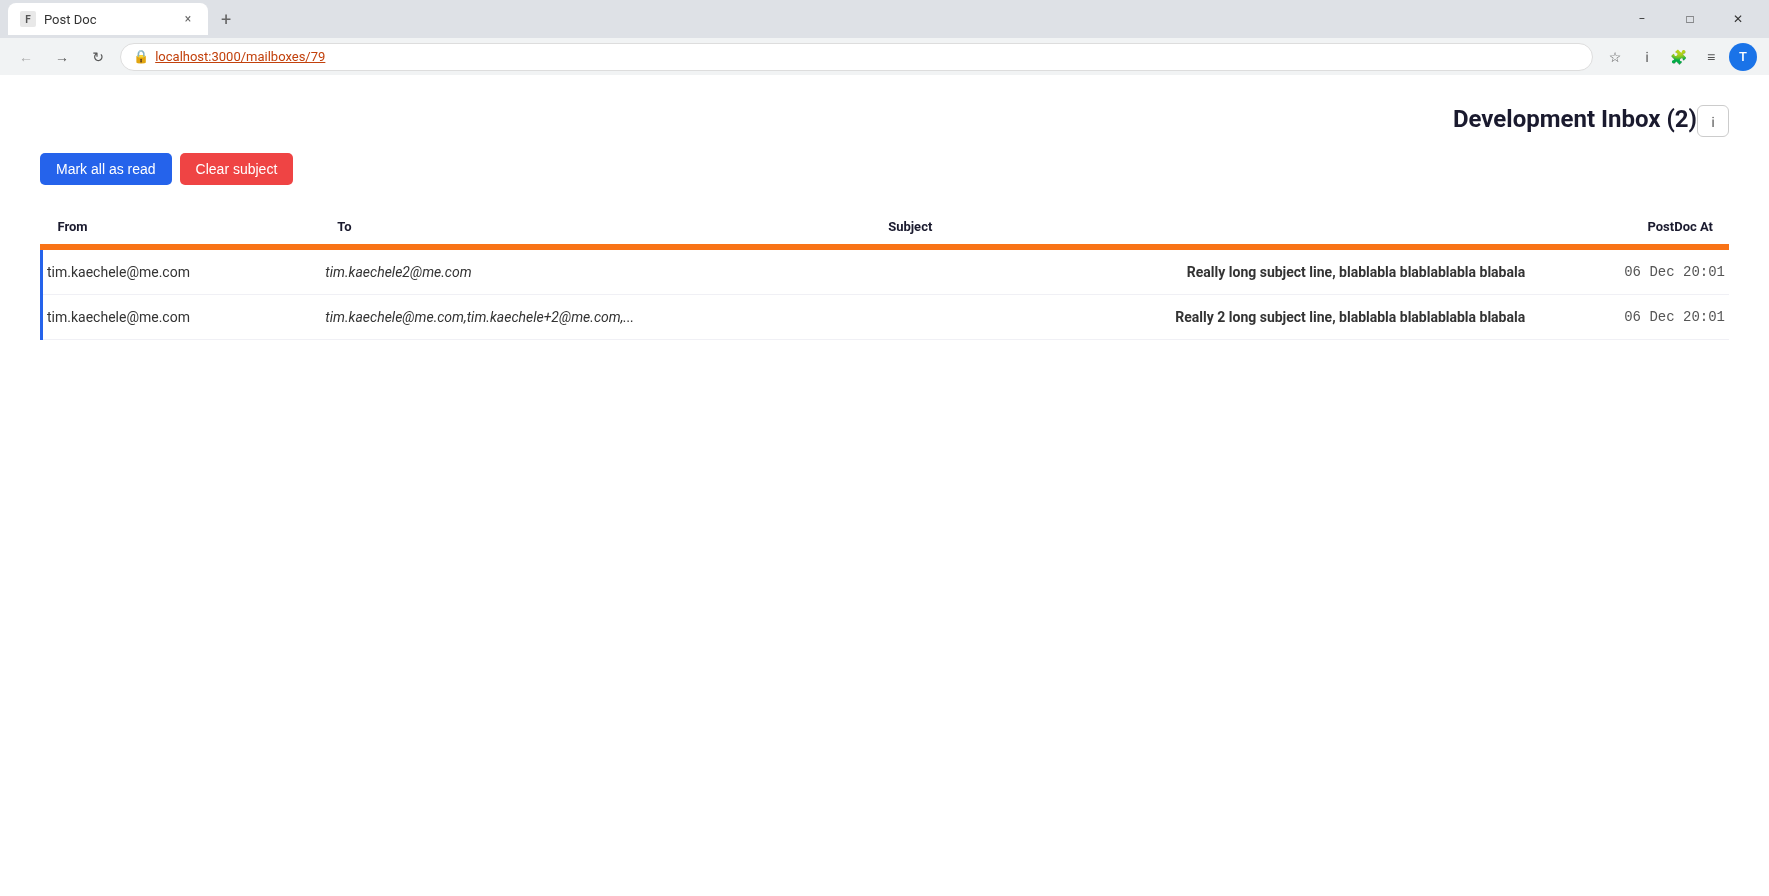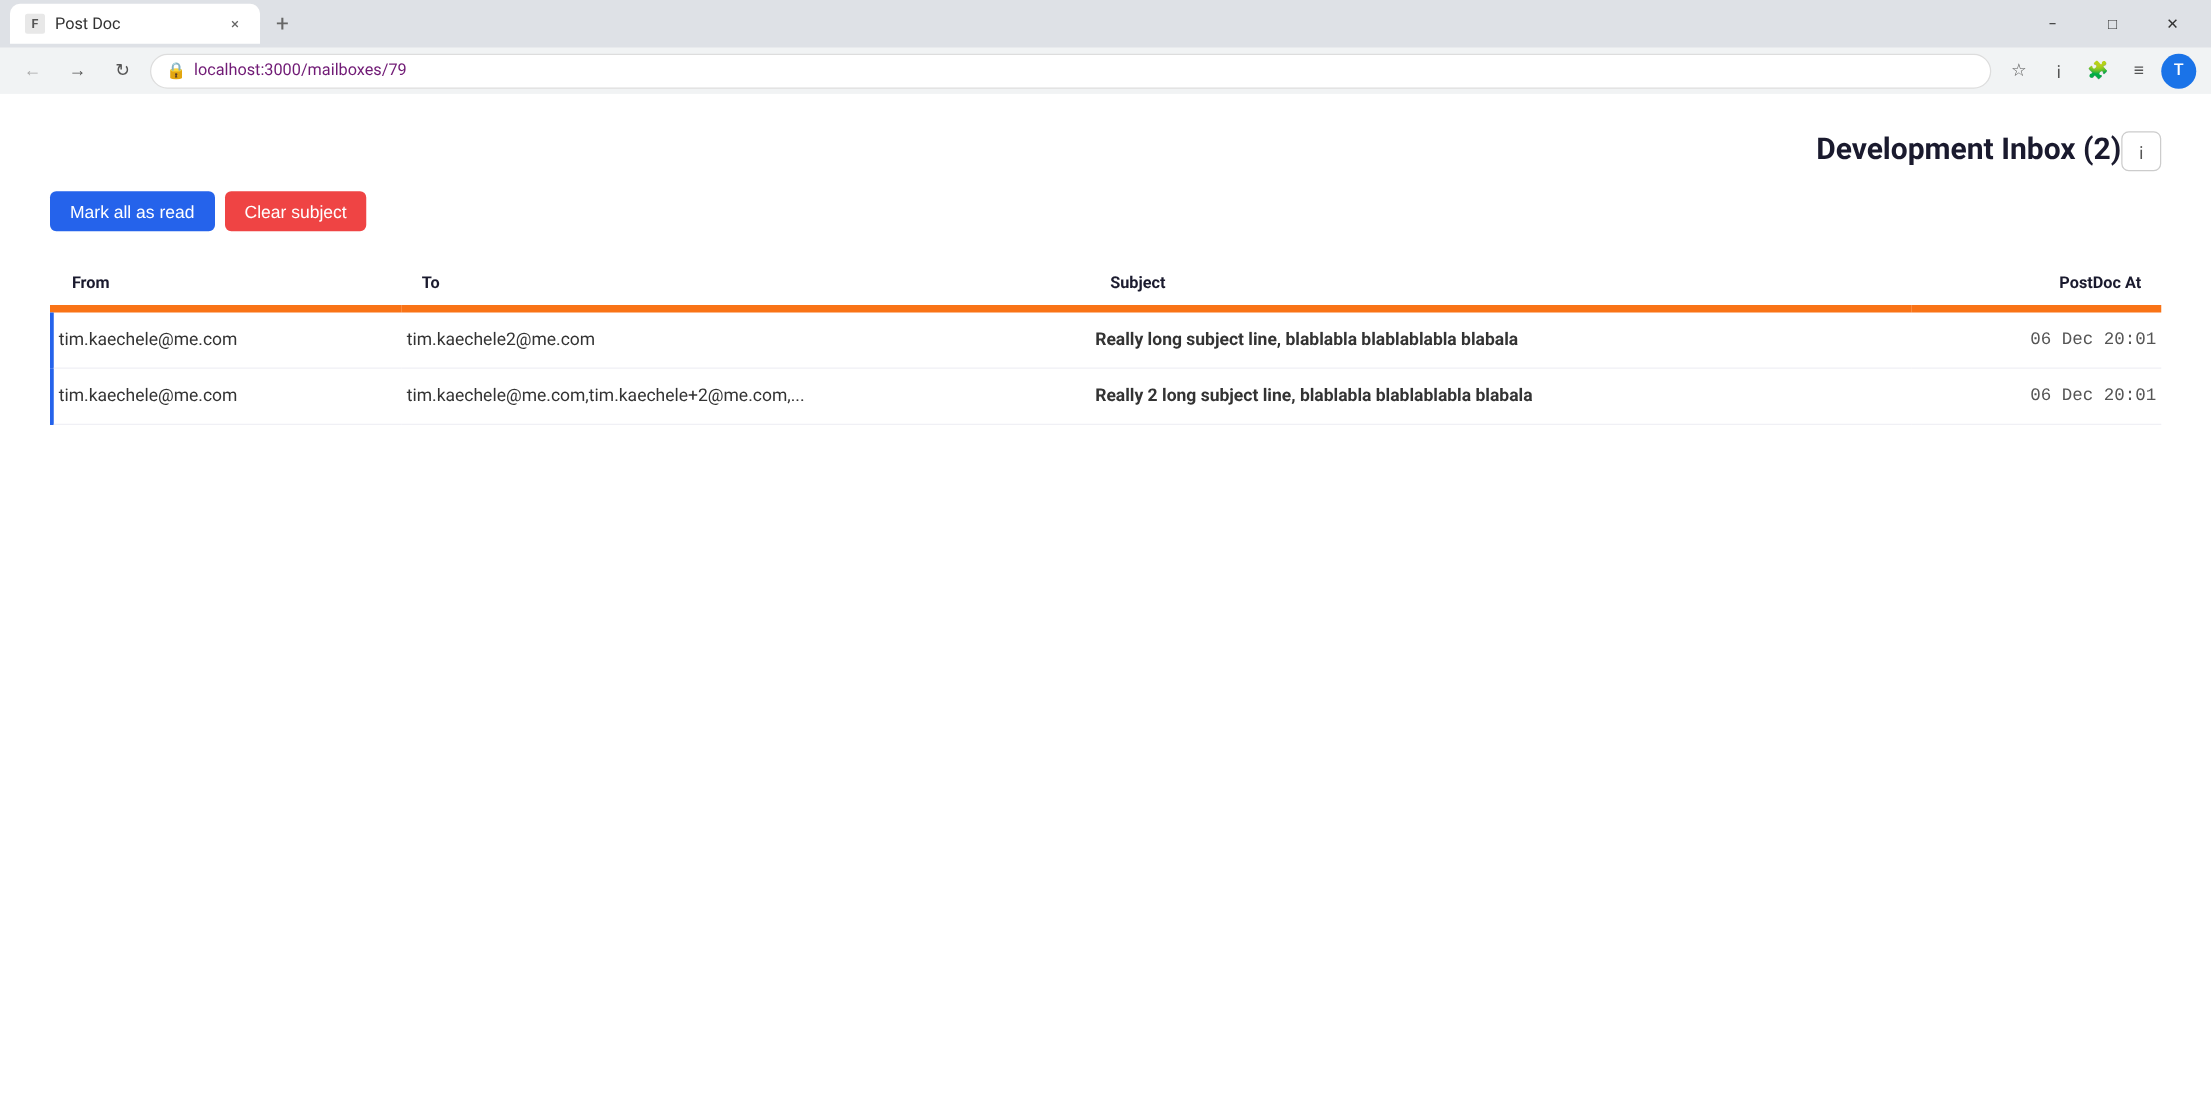--- a/index.html
+++ b/index.html
@@ -108,21 +108,21 @@
       background: #fff;
       border-radius: 14px;
       display: flex;
       align-items: center;
       padding: 0 12px;
       gap: 6px;
       font-size: 13px;
       color: #333;
       border: 1px solid #ddd;
     }
-    .address-bar-url { flex: 1; color: #701a75; }
+    .address-bar-url { flex: 1; color: #c2410c; text-decoration: underline; }
     .toolbar-icons {
       display: flex;
       align-items: center;
       gap: 4px;
     }
     .toolbar-icon {
       width: 28px;
       height: 28px;
       border-radius: 50%;
       display: flex;
@@ -294,26 +294,28 @@
     }
     .row-unread {
       position: relative;
     }
     .row-unread td:first-child {
       border-left: 3px solid #2563eb;
     }
     .subject-bold {
       font-weight: 700;
       color: #1a1a2e;
+      text-align: right;
     }
     .to-cell {
       max-width: 300px;
       overflow: hidden;
       text-overflow: ellipsis;
       white-space: nowrap;
+      font-style: italic;
     }
   </style>
 </head>
 <body>
 
 <div class="browser-chrome">
   <div class="browser-titlebar">
     <div class="browser-tab">
       <div class="tab-favicon">F</div>
       <span>Post Doc</span>

